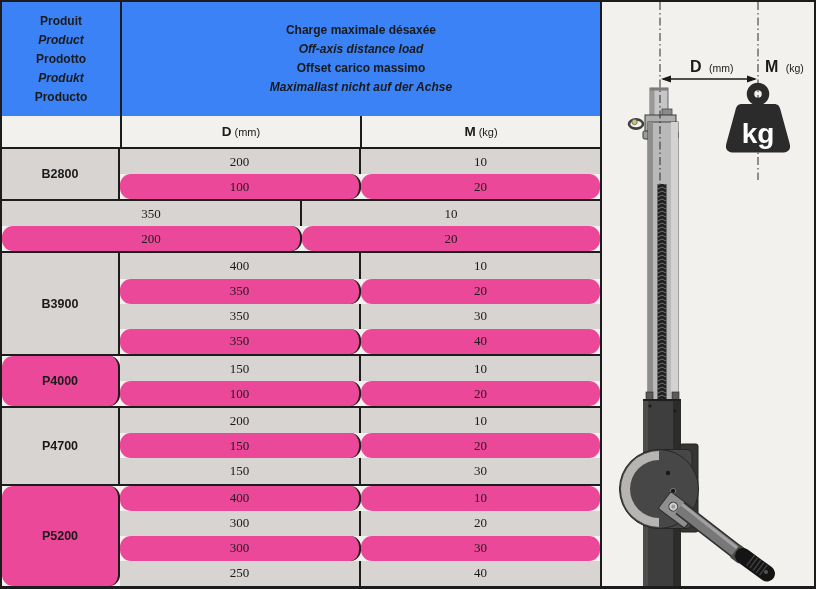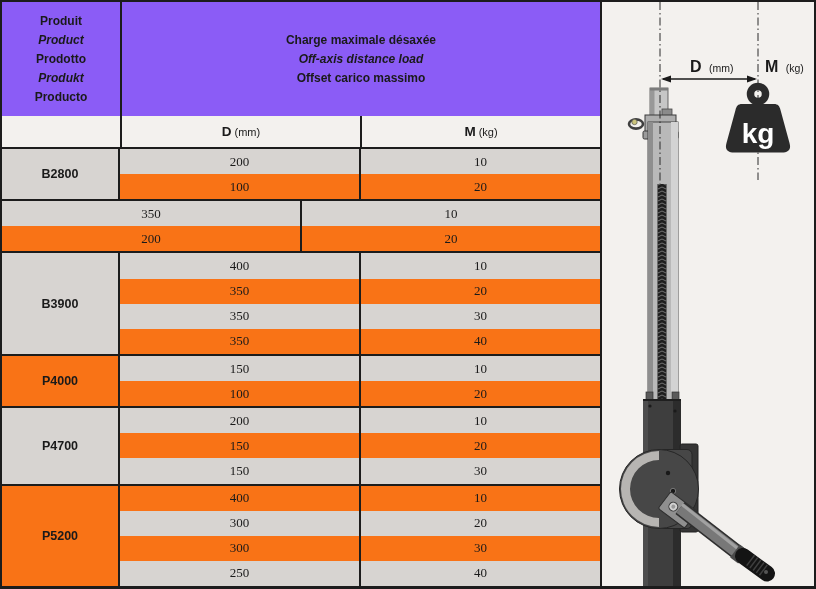--- a/index.html
+++ b/index.html
@@ -14,42 +14,42 @@
     font-family:"Liberation Sans","DejaVu Sans",sans-serif;
     color:#1a1a1a;
     overflow:hidden;
   }
   
   .table-wrap{
     width:598px;flex:none;
     border-right:2px solid #1c1c1c;
     display:flex;flex-direction:column;
   }
-  .thead{height:114px;flex:none;display:flex;background:#8b5cf6;}
+  .thead{height:114px;flex:none;display:flex;background:#3b82f6;}
   .th{display:flex;flex-direction:column;align-items:center;justify-content:center;text-align:center;}
   .col-product{width:118px;flex:none;border-right:2px solid #1c1c1c;}
   .col-flex{flex:1;}
   .col-d{border-right:2px solid #1c1c1c;}
   .th .line{font-size:12px;font-weight:700;line-height:19px;white-space:nowrap;}
   .th .line:nth-child(even){font-style:italic;}
   .subhead{height:33px;flex:none;display:flex;background:#f3f1ee;border-bottom:2px solid #1c1c1c;box-sizing:border-box;}
   .sh{display:flex;align-items:center;justify-content:center;}
   .sym{font-weight:700;font-size:13.5px;}
   .unit{font-size:11px;margin-left:3px;}
   .tbody{flex:1;display:flex;flex-direction:column;}
   .group{display:flex;min-height:0;}
   .group:not(:last-child){border-bottom:2px solid #1c1c1c;}
   .pcell{width:118px;flex:none;border-right:2px solid #1c1c1c;display:flex;align-items:center;justify-content:center;font-weight:700;font-size:12.5px;box-sizing:border-box;}
   .rows{flex:1;display:flex;flex-direction:column;min-width:0;font-family:Liberation Serif, serif;}
   .row{flex:1;display:flex;min-height:0;}
   .cell{display:flex;align-items:center;justify-content:center;font-size:13px;}
   .dcell{flex:1;border-right:2px solid #1c1c1c;box-sizing:border-box;}
   .mcell{flex:1;}
   .bg-grey{background:#d7d4d1;}
-  .bg-light{background:#f97316;}
+  .bg-light{background:#ec4899;border-radius:11px;}
   
   .figure{flex:1;position:relative;background:#f3f1ee;}
   .figure svg{display:block;width:100%;height:100%;}
   .figure text{font-family:"Liberation Sans","DejaVu Sans",sans-serif;}
 </style>
 </head>
 <body>
 
 <div class="app">
 
@@ -60,20 +60,21 @@
         <div class="line">Produit</div>
         <div class="line">Product</div>
         <div class="line">Prodotto</div>
         <div class="line">Produkt</div>
         <div class="line">Producto</div>
       </div>
       <div class="th col-flex">
         <div class="line">Charge maximale désaxée</div>
         <div class="line">Off-axis distance load</div>
         <div class="line">Offset carico massimo</div>
+        <div class="line">Maximallast nicht auf der Achse</div>
       </div>
     </div>
 
     <div class="subhead">
       <div class="sh col-product"></div>
       <div class="sh col-flex col-d">
         <span class="sym">D</span>
         <span class="unit">(mm)</span>
       </div>
       <div class="sh col-flex">

